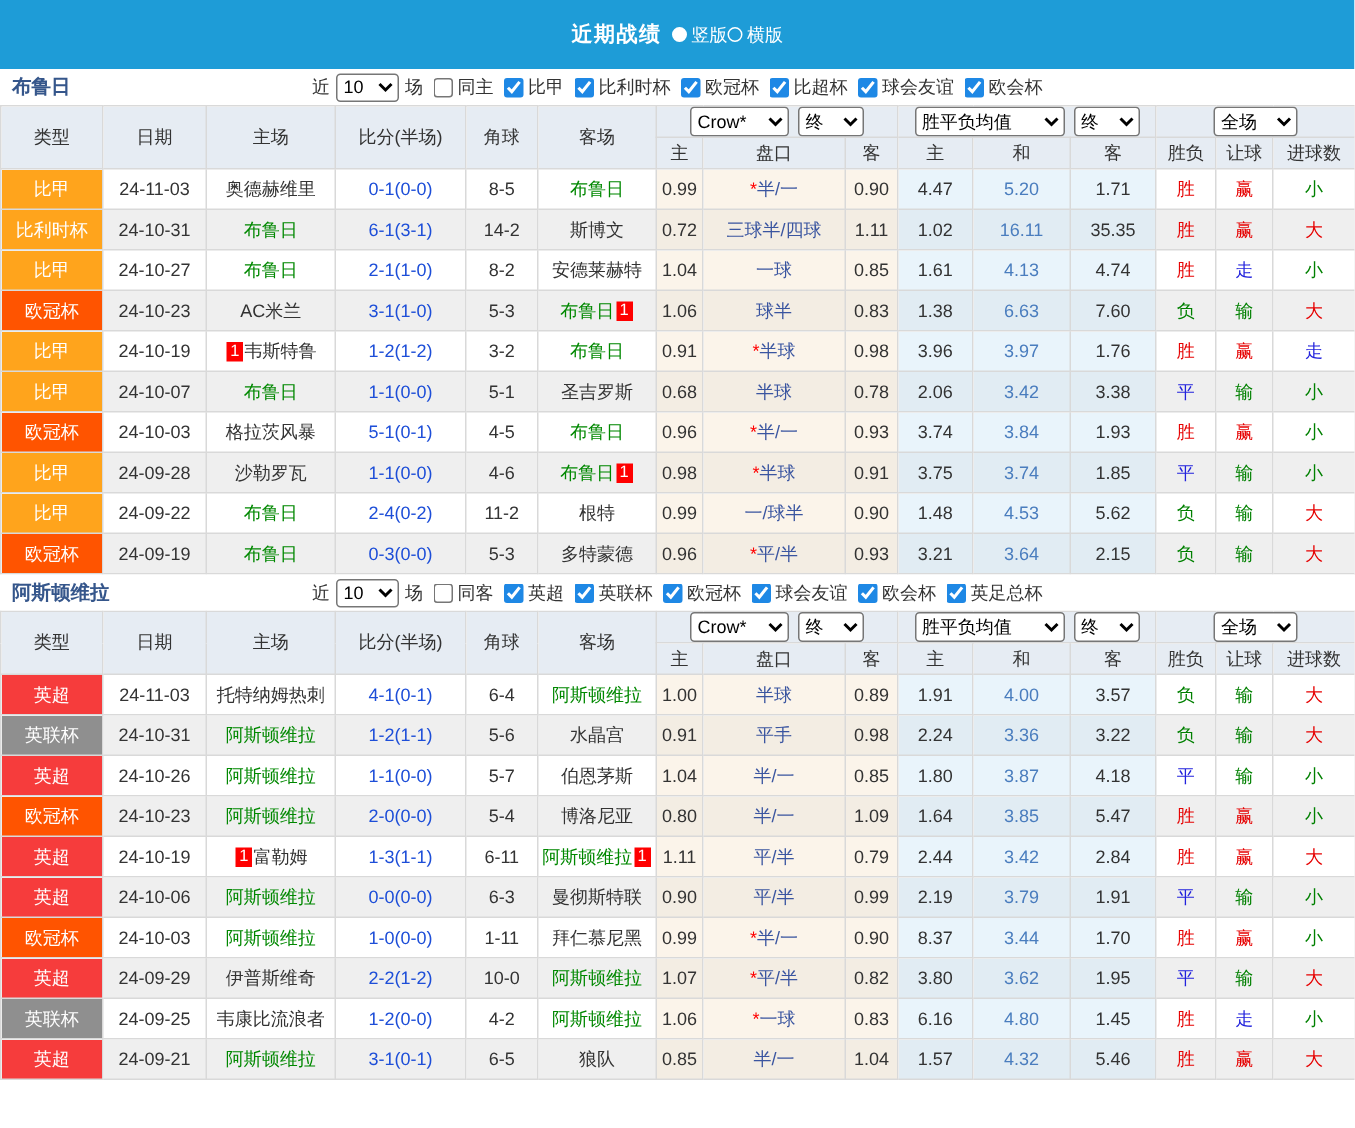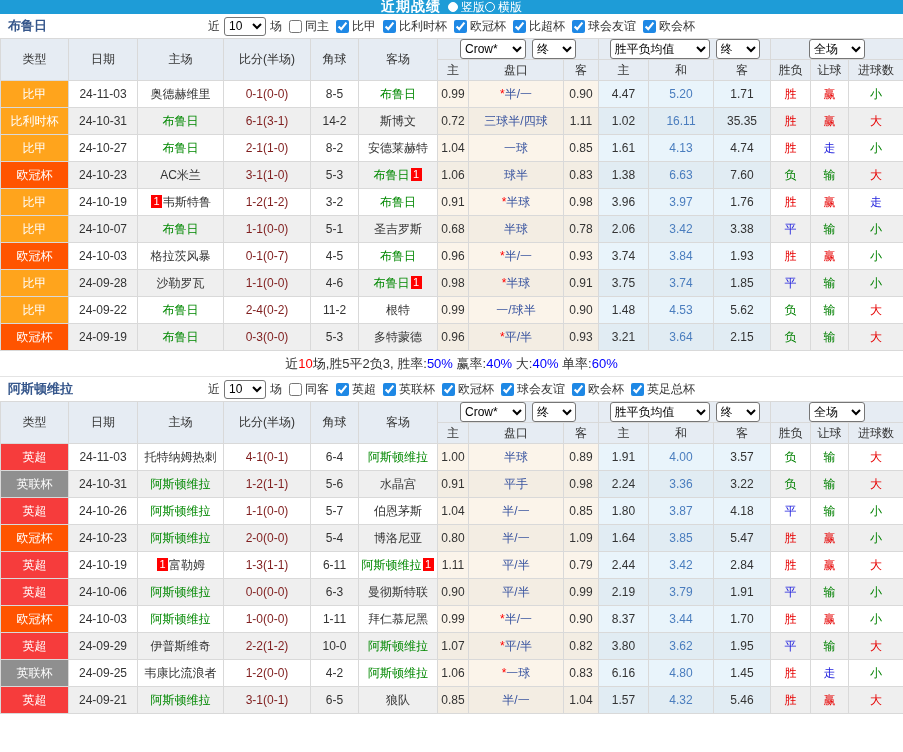--- a/index.html
+++ b/index.html
@@ -2,21 +2,21 @@
 <html><head>
 <meta charset="utf-8">
 <style>
   * { box-sizing: border-box; }
   html,body { margin:0; padding:0; }
   body {
     width:903px; background:#fff; color:#333;
     font-family:"Liberation Sans","DejaVu Sans",sans-serif; font-size:12px;
   }
   
-  .topbar { height:14px; background:#1E9CD7; display:flex; align-items:center; justify-content:center; gap:7px; color:#fff; }
+  .topbar { height:46px; background:#1E9CD7; display:flex; align-items:center; justify-content:center; gap:7px; color:#fff; }
   .topbar .title { font-weight:bold; font-size:14px; letter-spacing:1px; }
   .radio-opt { display:inline-flex; align-items:center; gap:3px; cursor:pointer; }
   .radio { display:inline-block; width:10px; height:10px; border:1.5px solid #fff; border-radius:50%; background:transparent; }
   .radio.sel { background:#fff; }
 
   
   .section-header { height:24px; position:relative; display:flex; align-items:center; background:#fff; }
   .team-name { position:absolute; left:8px; font-weight:bold; font-size:13px; color:#35568B; }
   .filter-controls { margin:0 auto; display:flex; align-items:center; gap:2px; }
   .filter-controls select { height:19px; font-size:12px; border:1px solid #767676; border-radius:3px; background:#fff; margin:0 2px; }
@@ -35,21 +35,21 @@
   tbody td.avgc { background:#E9F4FB; }
   tbody tr:nth-child(even) td.avgc { background:#E1ECF3; }
 
   td.badge { color:#fff; }
   td.badge.orange { background:#FFA41C !important; }
   td.badge.deep   { background:#FF5400 !important; }
   td.badge.red    { background:#F63C3C !important; }
   td.badge.gray   { background:#8F8F8F !important; }
 
   .subject { color:#008800; }
-  .score { color:#7f1d1d; }
+  .score { color:#1d4ed8; }
   .rc { display:inline-block; background:#FF0000; color:#fff; font-size:11px; line-height:13px; width:11px; height:13px; margin:0 1px; vertical-align:1px; }
   .line { color:#3A55A0; }
   .star { color:#FF0000; }
   .avg-draw { color:#4A7DBE; }
   .c-r { color:#E60000; } .c-g { color:#008000; } .c-b { color:#2222DD; }
 
   .summary { height:26px; line-height:26px; text-align:center; font-size:13px; border-bottom:1px solid #E4E4E4; }
   .summary .s-r { color:#FF0000; } .summary .s-b { color:#0000FF; } .summary .s-k { color:#333; }
 </style>
 </head>
@@ -231,21 +231,21 @@
           <td class="avgc"><span class="avg-draw">3.42</span></td>
           <td class="avgc">3.38</td>
           <td class="c-b">平</td>
           <td class="c-g">输</td>
           <td class="c-g">小</td>
         </tr>
         <tr>
           <td class="badge deep">欧冠杯</td>
           <td>24-10-03</td>
           <td><span>格拉茨风暴</span></td>
-          <td class="score">0-1(0-7)</td>
+          <td class="score">5-1(0-1)</td>
           <td>4-5</td>
           <td><span class="subject">布鲁日</span></td>
           <td class="oddsc">0.96</td>
           <td class="oddsc"><span class="star">*</span><span class="line">半/一</span></td>
           <td class="oddsc">0.93</td>
           <td class="avgc">3.74</td>
           <td class="avgc"><span class="avg-draw">3.84</span></td>
           <td class="avgc">1.93</td>
           <td class="c-r">胜</td>
           <td class="c-r">赢</td>
@@ -297,21 +297,20 @@
           <td class="oddsc">0.93</td>
           <td class="avgc">3.21</td>
           <td class="avgc"><span class="avg-draw">3.64</span></td>
           <td class="avgc">2.15</td>
           <td class="c-g">负</td>
           <td class="c-g">输</td>
           <td class="c-r">大</td>
         </tr>
       </tbody>
     </table>
-    <div class="summary"><span class="s-k">近</span><span class="s-r">10</span><span class="s-k">场,胜5平2负3, 胜率:</span><span class="s-b">50%</span><span class="s-k"> 赢率:</span><span class="s-b">40%</span><span class="s-k"> 大:</span><span class="s-b">40%</span><span class="s-k"> 单率:</span><span class="s-b">60%</span></div>
     <div class="section-header">
       <span class="team-name">阿斯顿维拉</span>
       <span class="filter-controls">
         <span class="flt-label">近</span>
         <select style="width: 42px;"><option>10</option></select>
         <span class="flt-label">场</span>
         <input type="checkbox" style="">
         <span class="flt-label">同客</span>
         <input type="checkbox" checked="" style="">
         <span class="flt-label">英超</span>

